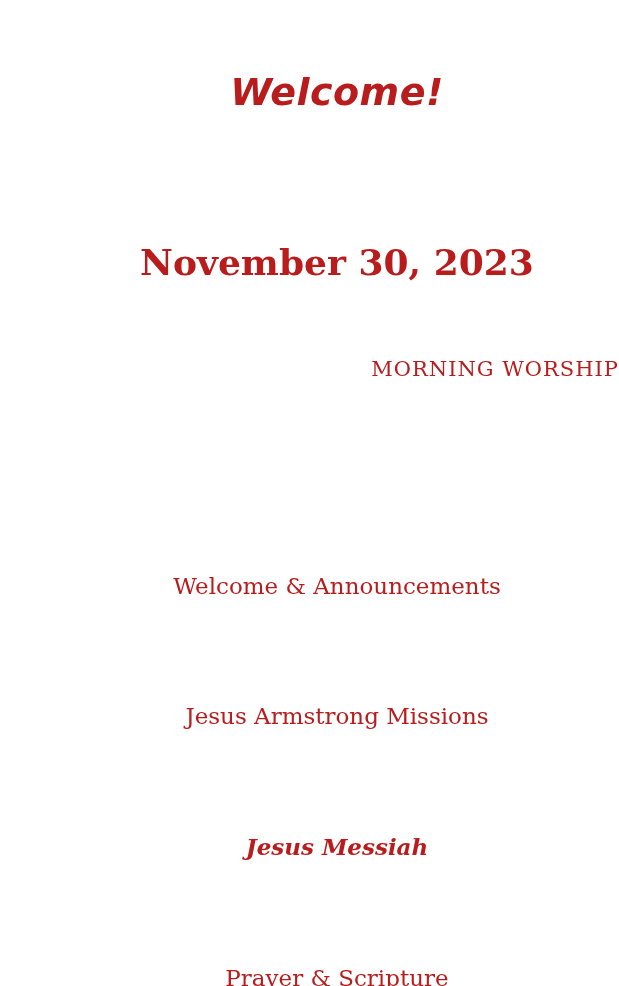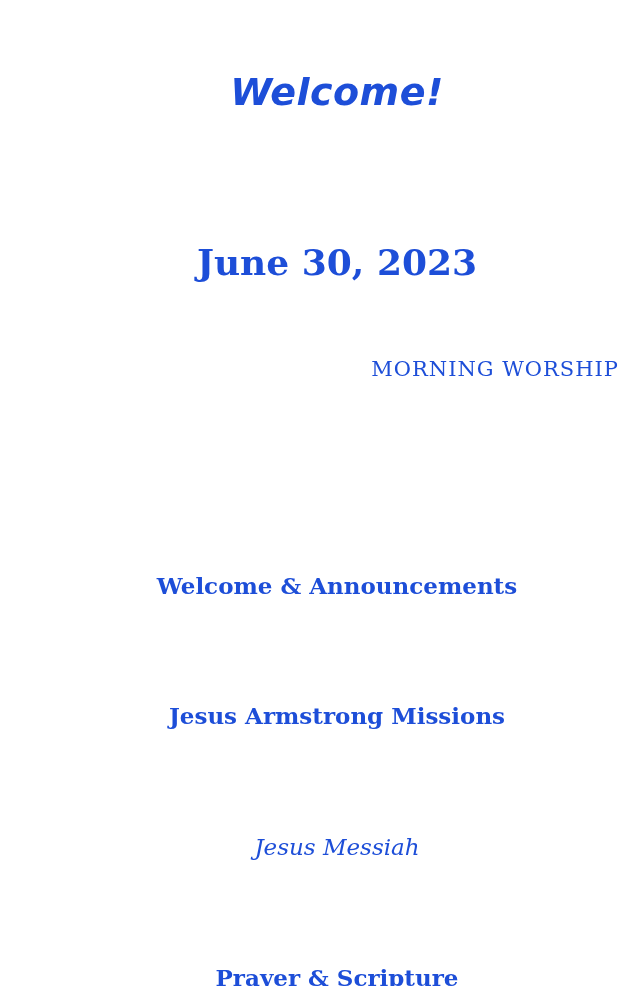--- a/index.html
+++ b/index.html
@@ -5,21 +5,21 @@
   html, body {
     margin: 0;
     padding: 0;
     background: #ffffff;
   }
   .page {
     position: relative;
     width: 619px;
     height: 986px;
     background: #ffffff;
-    color: #1d4ed8;
+    color: #b91c1c;
     font-family: "DejaVu Serif", serif;
     overflow: hidden;
     cursor: text;
   }
   .content {
     margin-left: 55px;          
     padding-top: 12px;
     text-align: center;
     white-space: pre-wrap;      
   }
@@ -42,34 +42,34 @@
     font-size: 21px;
     line-height: 28px;
     letter-spacing: 1px;
     text-align: right;
   }
   .body {
     margin-top: 55px;
     font-size: 23px;
     line-height: 26px;
   }
-  .para { margin-bottom: 26px; }
+  .para { margin-bottom: 26px; font-weight: bold; }
   .g27 { margin-bottom: 27px; }
-  .bold { font-weight: 700; }
+  .bold { font-weight: 400; }
   .it   { font-style: italic; }
 </style>
 </head>
 <body>
 
 <div class="page">
   <div class="content">
 
     <div class="welcome">Welcome!</div>
 
-    <div class="date">June 30, 2023</div>
+    <div class="date">November 30, 2023</div>
 
     <div class="service">MORNING WORSHIP</div>
 
     <div class="body">
 
       <div class="para bold">Welcome &amp; Announcements</div>
 
       <div class="para bold g27">Jesus Armstrong Missions</div>
 
       <div class="para it g27">Jesus Messiah</div>

